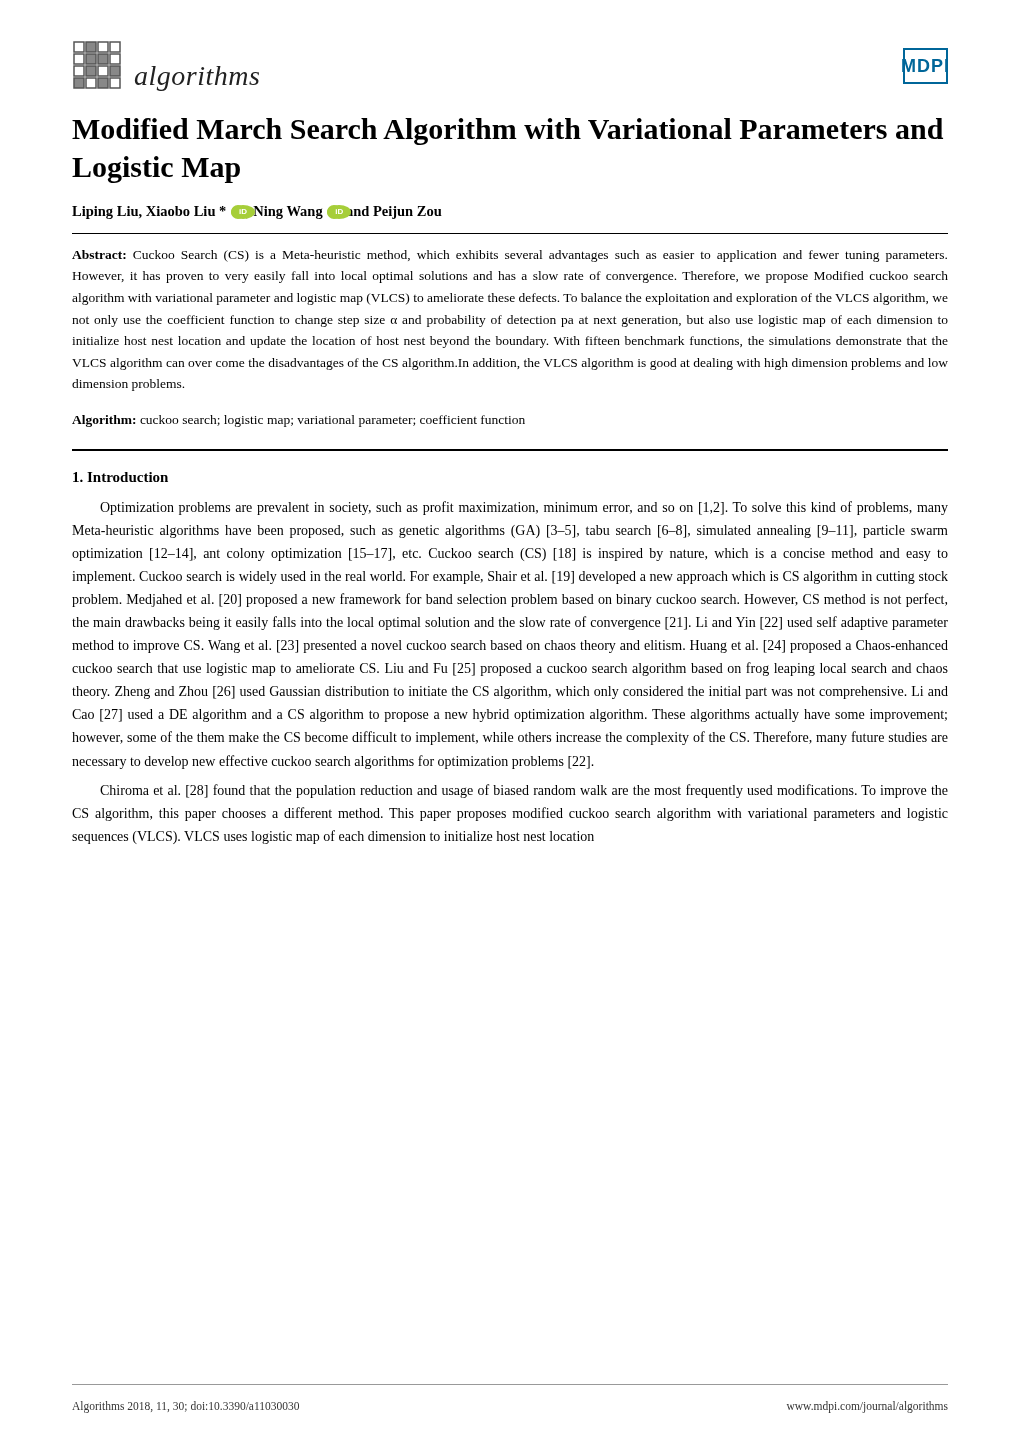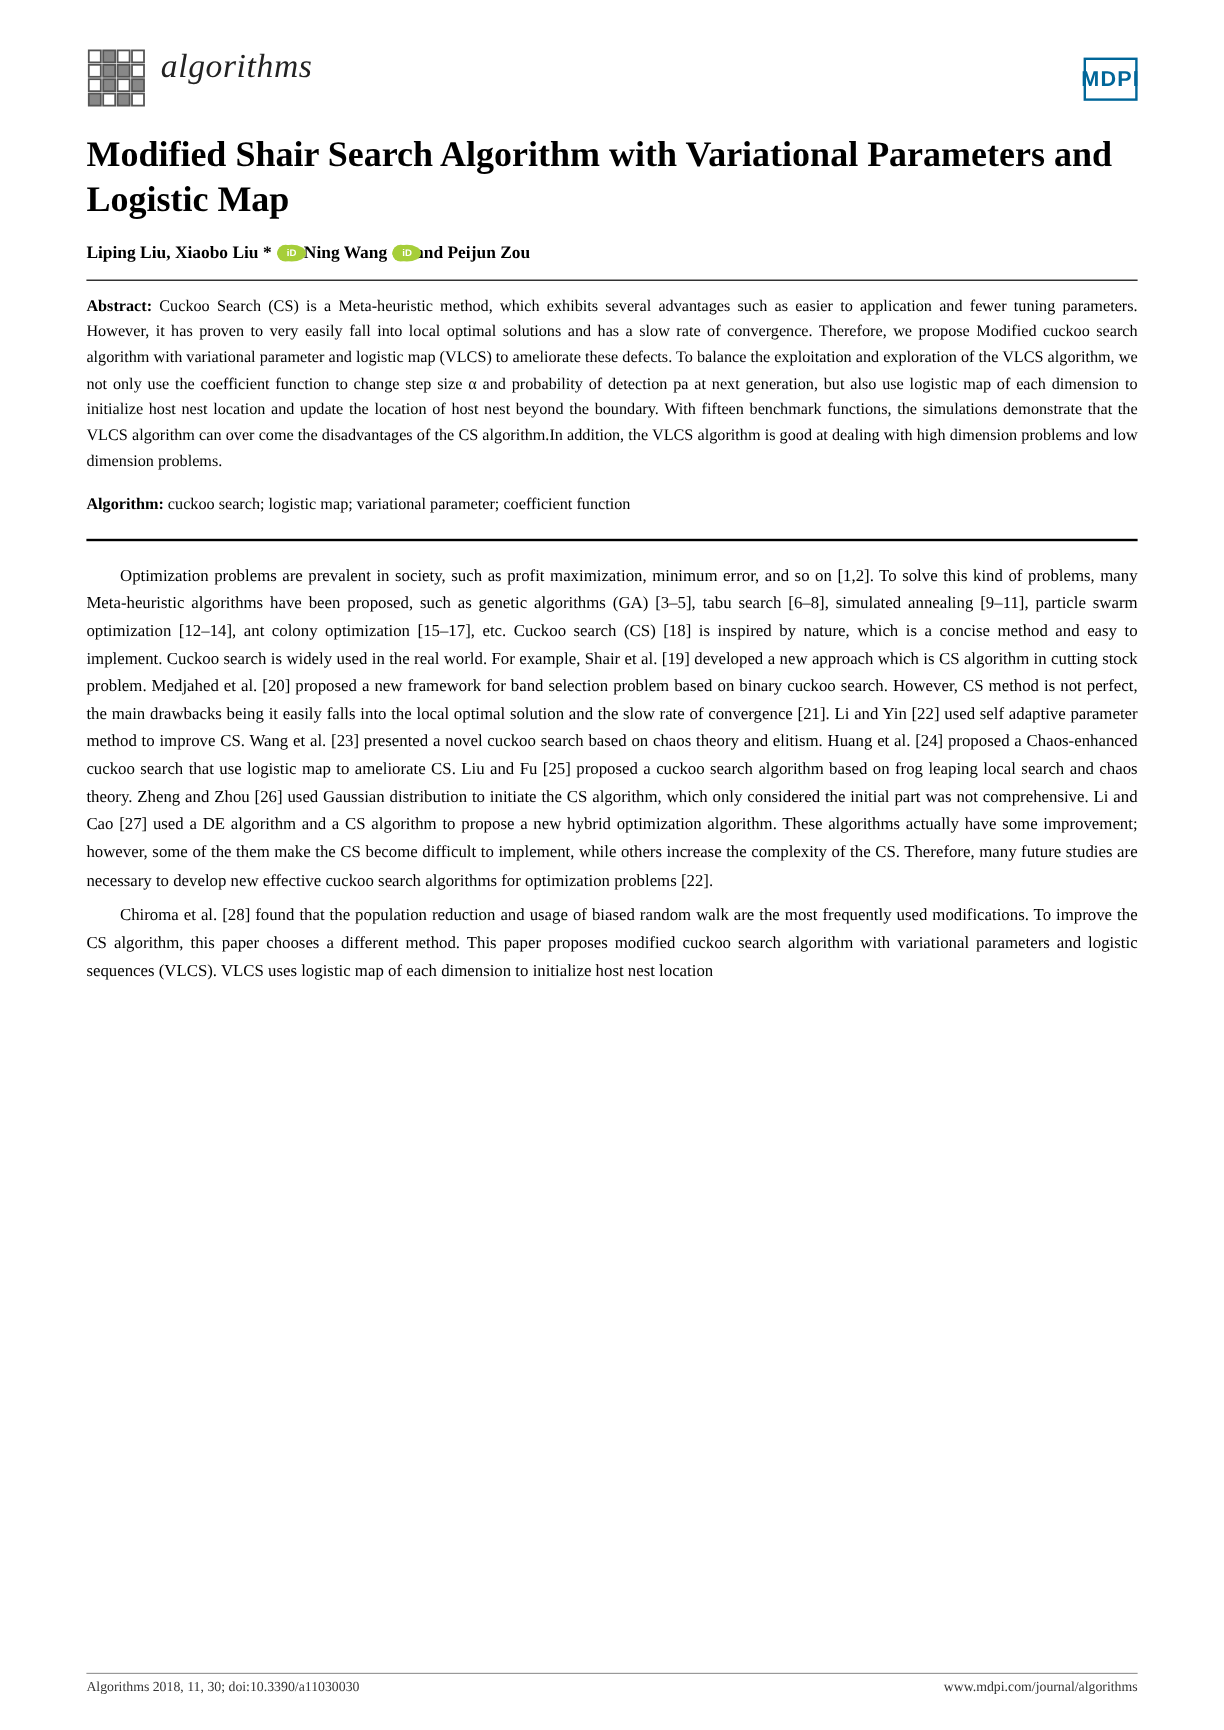--- a/index.html
+++ b/index.html
@@ -19,21 +19,21 @@
     }
     
     .header {
       display: flex;
       justify-content: space-between;
       align-items: center;
       margin-bottom: 18px;
     }
     .logo-area {
       display: flex;
-      align-items: flex-start;
+      align-items: flex-end;
       gap: 10px;
     }
     .logo-icon {
       width: 52px;
       height: 52px;
     }
     .logo-text {
       font-style: italic;
       font-size: 28px;
       font-weight: 500;
@@ -170,21 +170,21 @@
     .footer-area {
       position: absolute;
       bottom: 30px;
       left: 72px;
       right: 72px;
       display: flex;
       justify-content: space-between;
       font-size: 11.5px;
       color: #333;
       border-top: 1px solid #999;
-      padding-top: 5px;
+      padding-top: 15px;
     }
     .page-wrapper {
       position: relative;
       min-height: 1442px;
     }
   </style>
 </head>
 <body>
 
 <div class="page-wrapper">
@@ -210,21 +210,21 @@
           <rect x="14" y="38" width="10" height="10" fill="none" stroke="#555" stroke-width="1.5"></rect>
           <rect x="26" y="38" width="10" height="10" fill="#888" stroke="#555" stroke-width="1.5"></rect>
           <rect x="38" y="38" width="10" height="10" fill="none" stroke="#555" stroke-width="1.5"></rect>
         </svg>
         <span class="logo-text">algorithms</span>
       </div>
       <div class="mdpi-logo">MDPI</div>
     </div>
 
 
-    <div class="article-title">Modified Shair Search Algorithm with Variational Parameters and Logistic Map</div>
+    <div class="article-title">Modified March Search Algorithm with Variational Parameters and Logistic Map</div>
 
     <div class="authors">
       Liping Liu, Xiaobo Liu *&nbsp;<span class="orcid-icon"><span class="orcid-inner">iD</span></span>, Ning Wang&nbsp;<span class="orcid-icon"><span class="orcid-inner">iD</span></span>&nbsp;and Peijun Zou
     </div>
 
 
     <hr class="section-rule">
 
 
     <div class="abstract-block">
@@ -232,20 +232,21 @@
         <span class="abstract-label">Abstract:</span><span> Cuckoo Search (CS) is a Meta-heuristic method, which exhibits several advantages such as easier to application and fewer tuning parameters. However, it has proven to very easily fall into local optimal solutions and has a slow rate of convergence. Therefore, we propose Modified cuckoo search algorithm with variational parameter and logistic map (VLCS) to ameliorate these defects. To balance the exploitation and exploration of the VLCS algorithm, we not only use the coefficient function to change step size α and probability of detection pa at next generation, but also use logistic map of each dimension to initialize host nest location and update the location of host nest beyond the boundary. With fifteen benchmark functions, the simulations demonstrate that the VLCS algorithm can over come the disadvantages of the CS algorithm.In addition, the VLCS algorithm is good at dealing with high dimension problems and low dimension problems.</span>
       </p>
     </div>
 
     <div class="keywords-block">
       <span class="keywords-label">Algorithm:</span><span> cuckoo search; logistic map; variational parameter; coefficient function</span>
     </div>
 
     <hr class="big-rule">
 
+    <div class="section-heading">1. Introduction</div>
 
     <div class="body-text">
       <p>Optimization problems are prevalent in society, such as profit maximization, minimum error, and so on [1,2]. To solve this kind of problems, many Meta-heuristic algorithms have been proposed, such as genetic algorithms (GA) [3–5], tabu search [6–8], simulated annealing [9–11], particle swarm optimization [12–14], ant colony optimization [15–17], etc. Cuckoo search (CS) [18] is inspired by nature, which is a concise method and easy to implement. Cuckoo search is widely used in the real world. For example, Shair et al. [19] developed a new approach which is CS algorithm in cutting stock problem. Medjahed et al. [20] proposed a new framework for band selection problem based on binary cuckoo search. However, CS method is not perfect, the main drawbacks being it easily falls into the local optimal solution and the slow rate of convergence [21]. Li and Yin [22] used self adaptive parameter method to improve CS. Wang et al. [23] presented a novel cuckoo search based on chaos theory and elitism. Huang et al. [24] proposed a Chaos-enhanced cuckoo search that use logistic map to ameliorate CS. Liu and Fu [25] proposed a cuckoo search algorithm based on frog leaping local search and chaos theory. Zheng and Zhou [26] used Gaussian distribution to initiate the CS algorithm, which only considered the initial part was not comprehensive. Li and Cao [27] used a DE algorithm and a CS algorithm to propose a new hybrid optimization algorithm. These algorithms actually have some improvement; however, some of the them make the CS become difficult to implement, while others increase the complexity of the CS. Therefore, many future studies are necessary to develop new effective cuckoo search algorithms for optimization problems [22].</p>
       <p>Chiroma et al. [28] found that the population reduction and usage of biased random walk are the most frequently used modifications. To improve the CS algorithm, this paper chooses a different method. This paper proposes modified cuckoo search algorithm with variational parameters and logistic sequences (VLCS). VLCS uses logistic map of each dimension to initialize host nest location</p>
     </div>
 
   </div>
 
   <div class="footer-area">
     <span>Algorithms 2018, 11, 30; doi:10.3390/a11030030</span>

